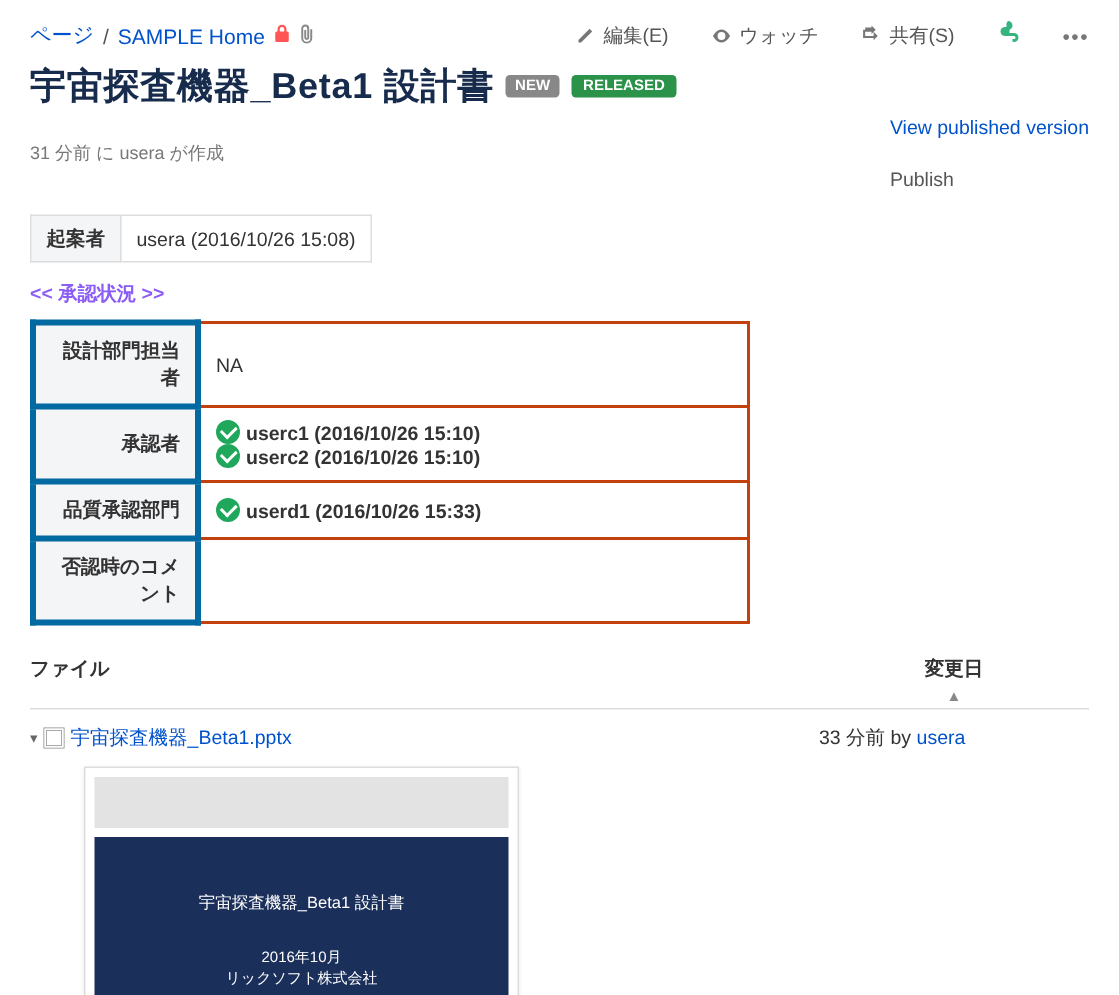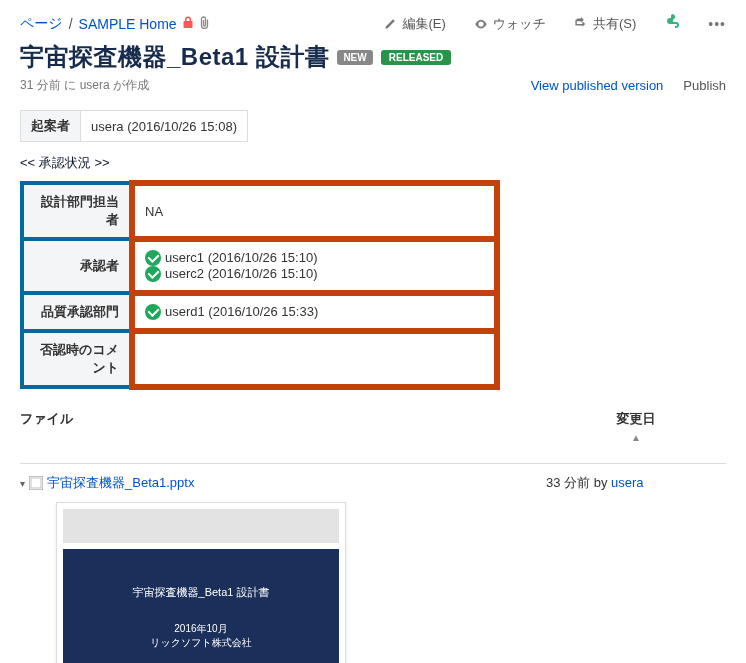--- a/index.html
+++ b/index.html
@@ -14,34 +14,34 @@
   .top-act { display: inline-flex; align-items: center; gap: 5px; cursor: pointer; font-size: 13px; }
   .top-act svg { width: 14px; height: 14px; fill: #777; }
   .jira-icon svg { width: 16px; height: 16px; }
   .more-icon { color: #777; letter-spacing: 1px; cursor: pointer; }
   .title-row { display: flex; align-items: center; gap: 8px; margin-bottom: 4px; }
   h1.title { font-size: 24px; font-weight: bold; color: #172b4d; letter-spacing: 0.5px; }
   .badge-new { background: #888; color: #fff; font-size: 10px; font-weight: bold; padding: 2px 6px; border-radius: 3px; }
   .badge-rel { background: #2b924a; color: #fff; font-size: 10px; font-weight: bold; padding: 2px 8px; border-radius: 3px; }
   .byline-row { display: flex; align-items: center; margin-bottom: 16px; }
   .byline { font-size: 12px; color: #777; }
-  .pub-actions { margin-left: auto; display: flex; gap: 20px; font-size: 13px; }
+  .pub-actions { margin-left: auto; display: flex; gap: 20px; font-size: 13px; flex-direction: column; }
   .pub-actions a { color: #0052cc; text-decoration: none; }
   .pub-actions .publish { color: #555; }
   table.props { border-collapse: collapse; margin-bottom: 12px; }
   table.props td, table.props th { border: 1px solid #ddd; padding: 6px 10px; font-size: 13px; text-align: left; vertical-align: middle; }
   table.props th { background: #f4f5f7; font-weight: bold; white-space: nowrap; }
-  .approval-caption { font-size: 13px; margin: 8px 0; color: #0f172a; }
+  .approval-caption { font-size: 13px; margin: 8px 0; color: #8b5cf6; font-weight: bold; }
   table.approval { width: 100%; max-width: 480px; border-collapse: collapse; margin-bottom: 20px; }
   table.approval th { background: #f4f5f7; font-weight: bold; padding: 8px 10px; border: 4px solid #0369a1; text-align: right; font-size: 13px; width: 110px; }
-  table.approval td { padding: 8px 10px; border: 6px solid #c2410c; font-size: 13px; }
-  .chk { display: inline-flex; align-items: flex-start; gap: 4px; margin-right: 4px; }
+  table.approval td { padding: 8px 10px; border: 2px solid #c2410c; font-size: 13px; }
+  .chk { display: inline-flex; align-items: flex-end; gap: 4px; margin-right: 4px; font-weight: bold; }
   .chk-ico { width: 16px; height: 16px; background: #1fa85b; border-radius: 50%; display: inline-flex; align-items: center; justify-content: center; }
   .chk-ico::after { content: ""; width: 5px; height: 8px; border: solid #fff; border-width: 0 2px 2px 0; transform: rotate(45deg); margin-top: -2px; }
-  .file-hdr { display: flex; border-bottom: 1px solid #ddd; padding-bottom: 20px; margin-top: 14px; font-size: 13px; font-weight: bold; }
+  .file-hdr { display: flex; border-bottom: 1px solid #ddd; padding-bottom: 2px; margin-top: 14px; font-size: 13px; font-weight: bold; }
   .file-hdr .col1 { flex: 1; }
   .file-hdr .col2 { width: 180px; display: flex; align-items: center; gap: 4px; flex-direction: column; }
   .sort-up { font-size: 10px; color: #888; }
   .file-row { display: flex; padding: 10px 0 2px 0; font-size: 13px; align-items: center; }
   .file-row .col1 { flex: 1; display: flex; align-items: center; gap: 4px; }
   .file-row .col2 { width: 180px; }
   .tog { color: #666; font-size: 10px; cursor: pointer; }
   .fname { color: #0052cc; text-decoration: none; }
   .usera-link { color: #0052cc; text-decoration: none; }
   .ppt-icon { display:inline-block; width:14px; height:14px; }

